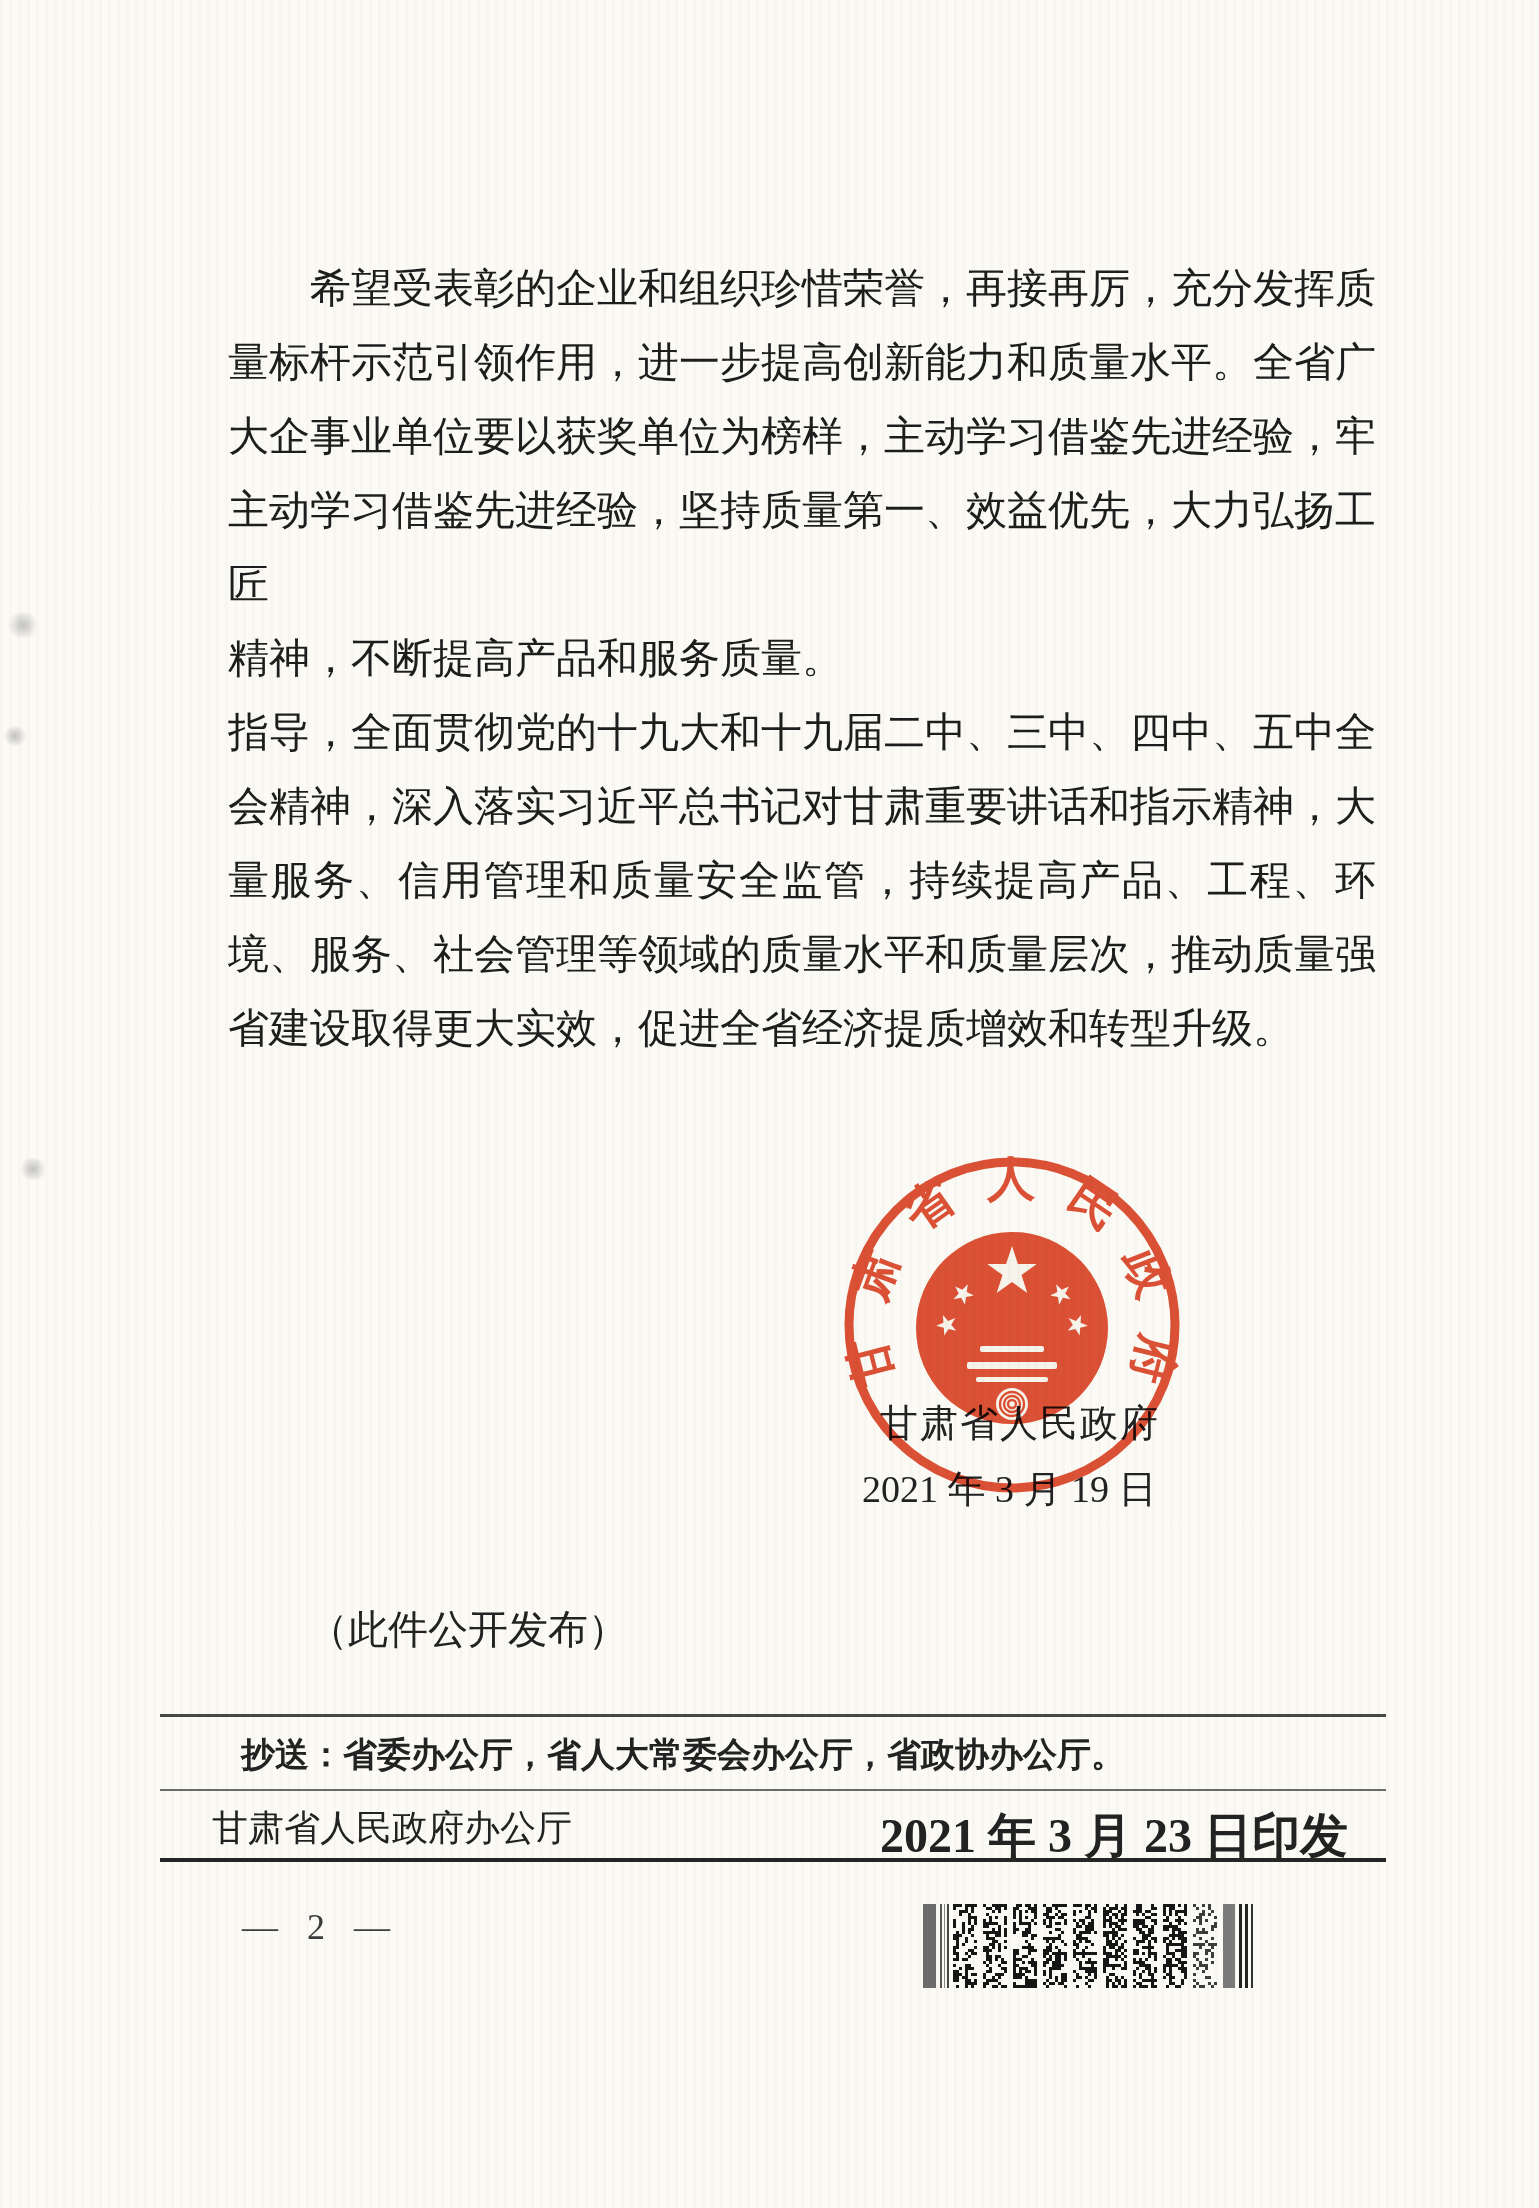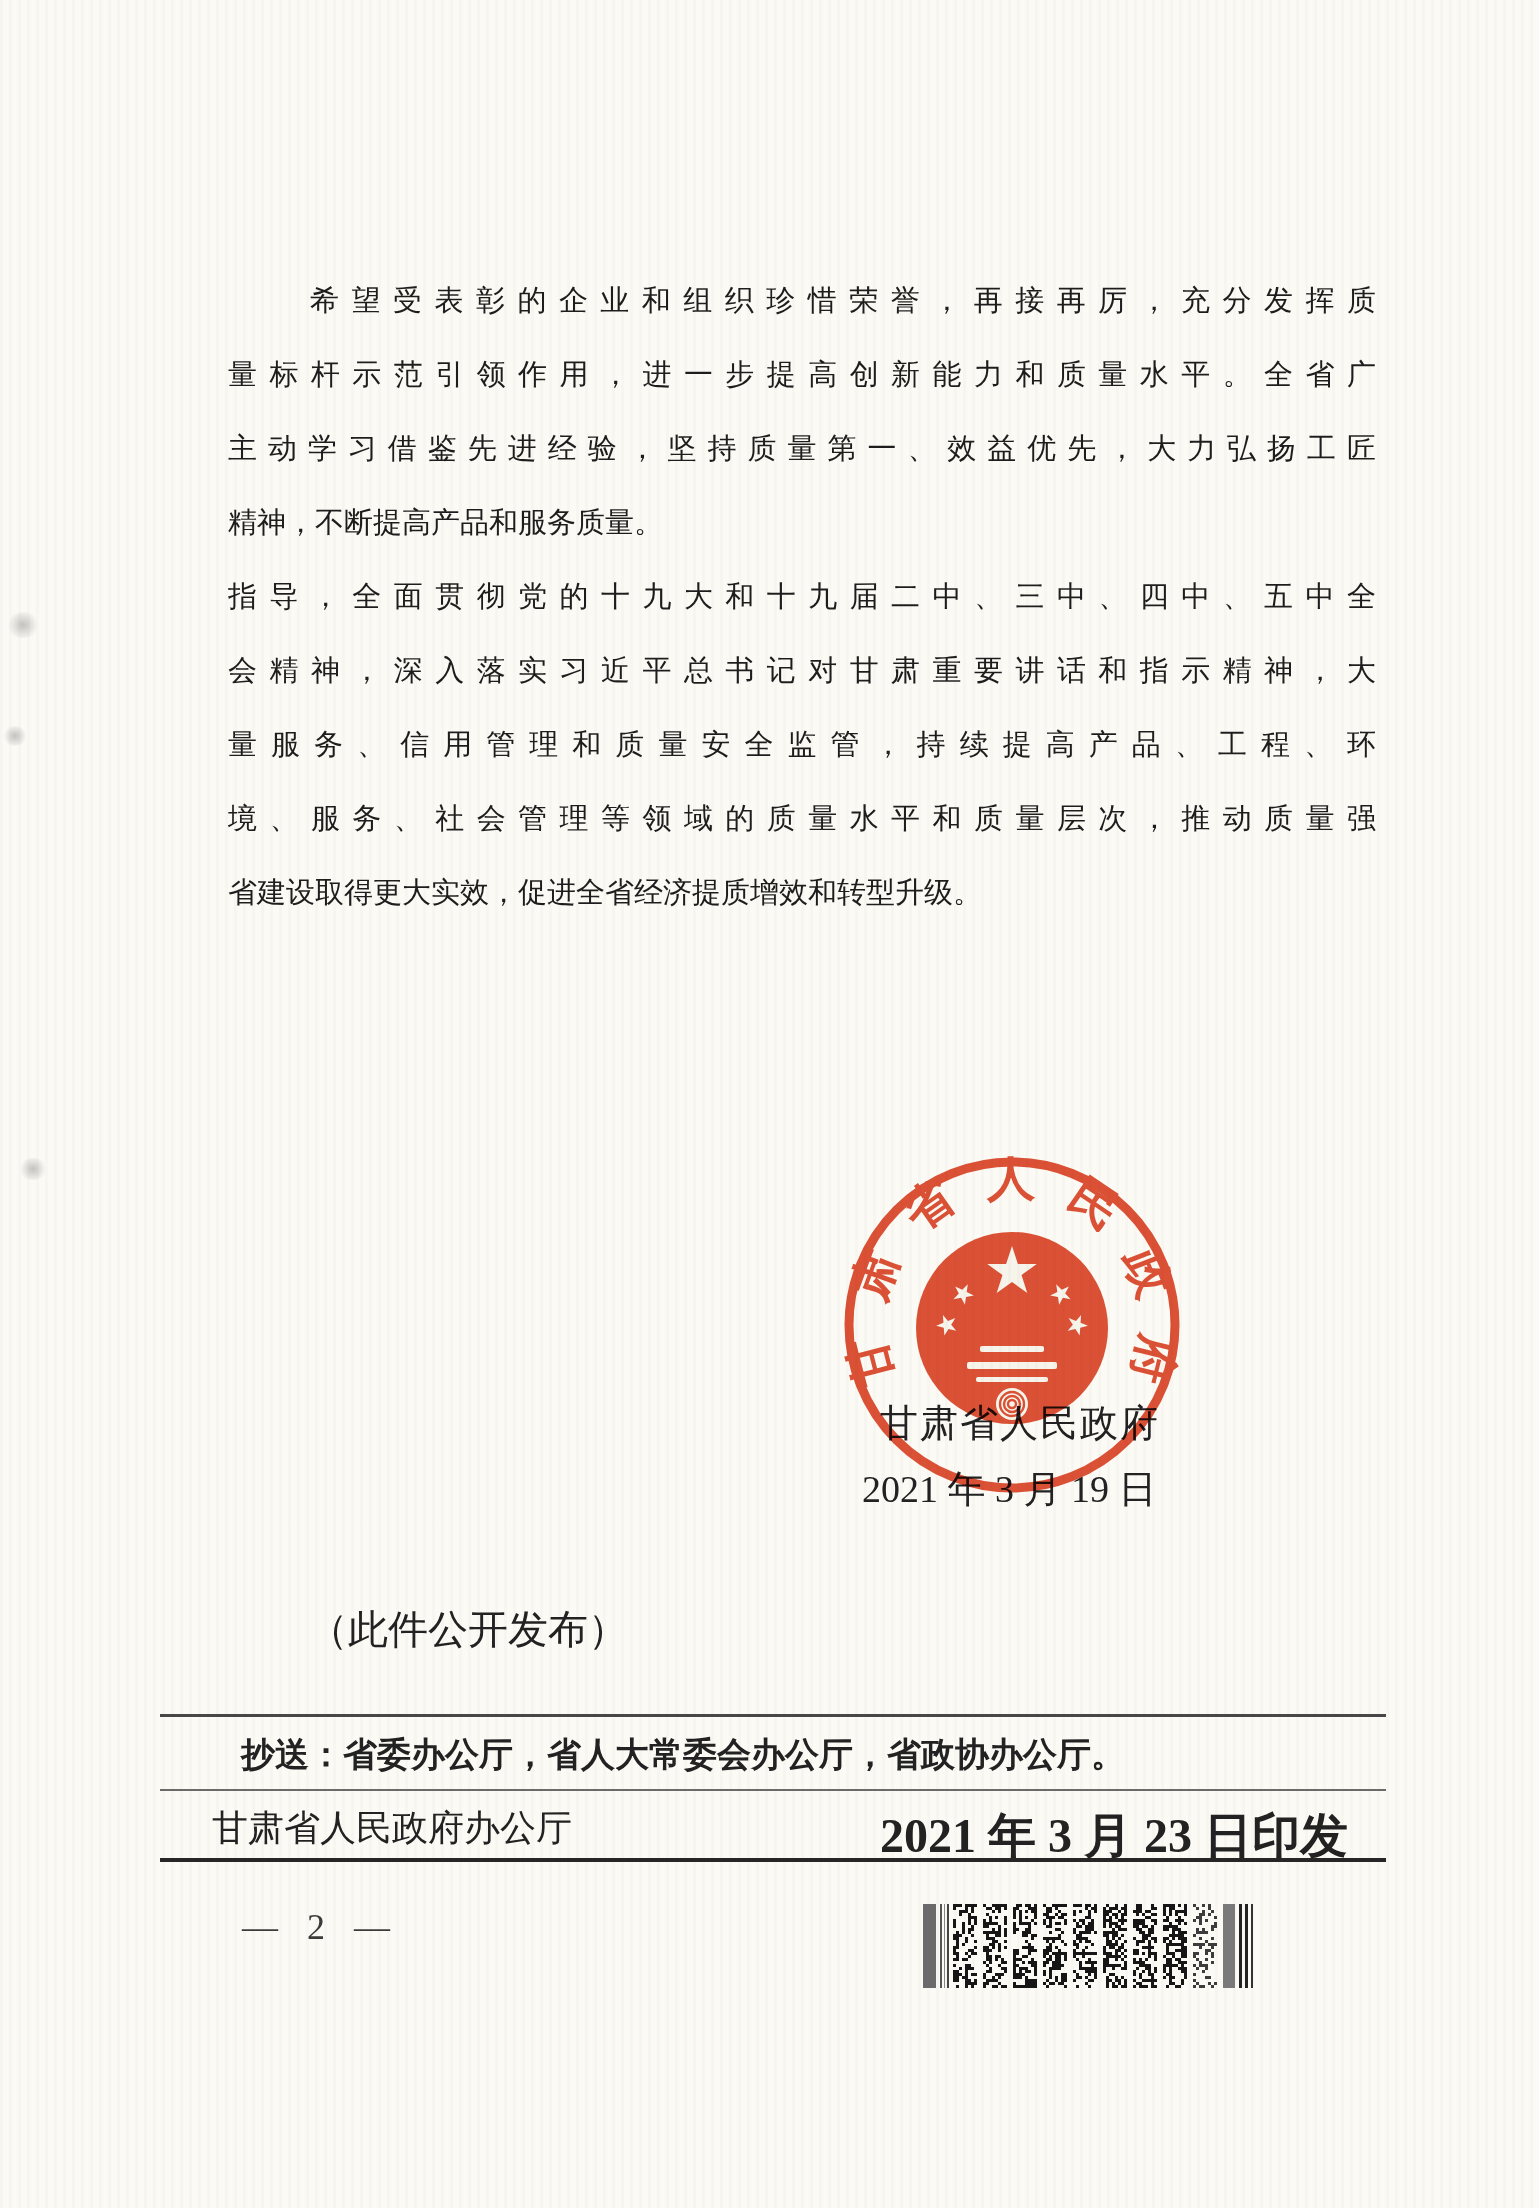--- a/index.html
+++ b/index.html
@@ -15,22 +15,22 @@
     background:repeating-linear-gradient(90deg, rgba(120,118,105,0.035) 0 3px, rgba(0,0,0,0) 3px 9px);
   }
   .smudge{position:absolute;border-radius:50%;pointer-events:none;
     background:radial-gradient(circle, rgba(90,90,90,.35) 0%, rgba(90,90,90,0) 70%);}
   .smudge.s1{left:6px;top:612px;width:34px;height:26px;}
   .smudge.s2{left:2px;top:726px;width:26px;height:20px;}
   .smudge.s3{left:18px;top:1158px;width:30px;height:22px;}
 
   
   .body-text{
-    position:absolute;left:228px;top:263px;width:1148px;
-    font-size:29px;line-height:74px;letter-spacing:0;
+    position:absolute;left:228px;top:251px;width:1148px;
+    font-size:41px;line-height:74px;letter-spacing:0;
     color:#1d1d1d;
   }
   .line{text-align:justify;text-align-last:justify;text-justify:inter-character;white-space:nowrap;}
   .line{white-space:normal;}
   .line.para-start{padding-left:82px;}
   .line.para-end{text-align-last:left;}
 
   .public-note{position:absolute;left:308px;top:1602px;font-size:40px;color:#222;}
 
   .sig-agency{position:absolute;left:880px;top:1398px;font-size:38px;color:#222;letter-spacing:2px;}
@@ -56,20 +56,21 @@
 <body>
 
 <div class="scan-texture"></div>
 <div class="smudge s1"></div>
 <div class="smudge s2"></div>
 <div class="smudge s3"></div>
 
 <div class="body-text">
   <div class="line para-start">希望受表彰的企业和组织珍惜荣誉，再接再厉，充分发挥质</div>
   <div class="line">量标杆示范引领作用，进一步提高创新能力和质量水平。全省广</div>
+  <div class="line">大企事业单位要以获奖单位为榜样，主动学习借鉴先进经验，牢</div>
   <div class="line">主动学习借鉴先进经验，坚持质量第一、效益优先，大力弘扬工匠</div>
   <div class="line para-end">精神，不断提高产品和服务质量。</div>
   <div class="line">指导，全面贯彻党的十九大和十九届二中、三中、四中、五中全</div>
   <div class="line">会精神，深入落实习近平总书记对甘肃重要讲话和指示精神，大</div>
   <div class="line">量服务、信用管理和质量安全监管，持续提高产品、工程、环</div>
   <div class="line">境、服务、社会管理等领域的质量水平和质量层次，推动质量强</div>
   <div class="line para-end">省建设取得更大实效，促进全省经济提质增效和转型升级。</div>
 </div>
 
 <div class="sig-agency">甘肃省人民政府</div>

